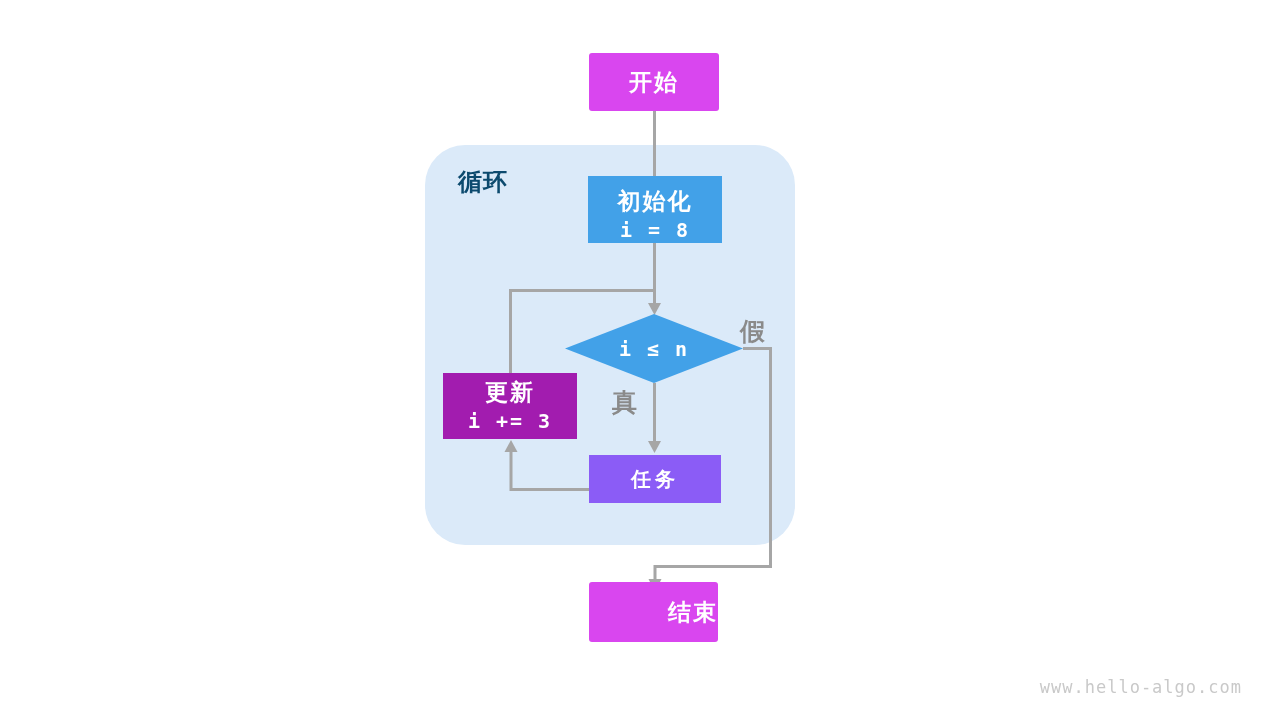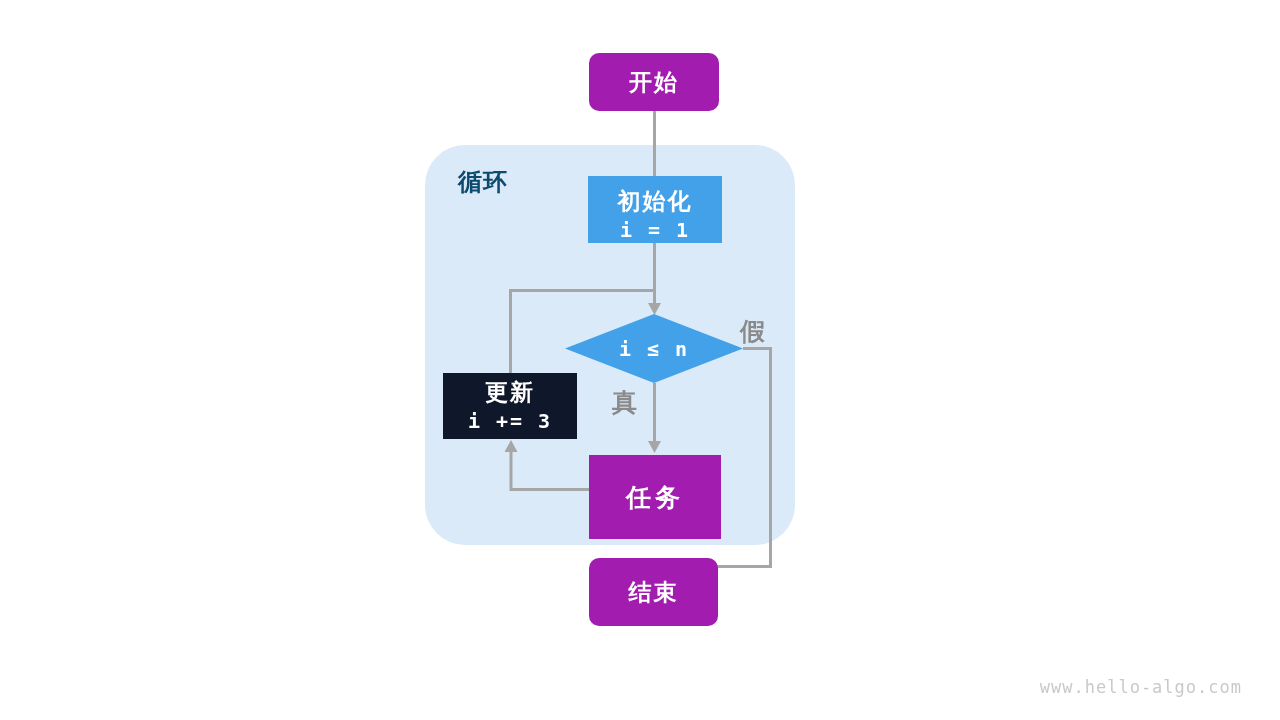--- a/index.html
+++ b/index.html
@@ -44,31 +44,31 @@
   .node .zh   { font-size: 23px; letter-spacing: 2px; line-height: 1.25; }
   .node .code {
     font-family: "DejaVu Sans Mono", monospace;
     font-size: 20px;
     letter-spacing: 2px;
     line-height: 1.25;
     margin-top: 2px;
     font-weight: 700;
   }
   .terminal {
-    background: #a21caf;
-    border-radius: 10px;
+    background: #d946ef;
+    border-radius: 3px;
     font-size: 26px;
     letter-spacing: 4px;
   }
   #node-start  { left: 589px; top: 53px;  width: 130px; height: 58px; }
-  #node-end    { left: 589px; top: 558px; width: 129px; height: 68px; }
+  #node-end    { left: 589px; top: 582px; width: 129px; height: 60px; align-items: flex-end; }
   #node-init   { left: 588px; top: 176px; width: 134px; height: 67px; background: #42A1E8; justify-content: flex-end; }
-  #node-update { left: 443px; top: 373px; width: 134px; height: 66px; background: #0f172a; }
-  #node-task   { left: 589px; top: 455px; width: 132px; height: 84px; background: #a21caf;
-                 font-size: 25px; letter-spacing: 4px; }
+  #node-update { left: 443px; top: 373px; width: 134px; height: 66px; background: #a21caf; }
+  #node-task   { left: 589px; top: 455px; width: 132px; height: 48px; background: #8b5cf6;
+                 font-size: 20px; letter-spacing: 4px; }
   #node-condition {
     left: 565px; top: 314px;
     width: 178px; height: 69px;
     background: #42A1E8;
     clip-path: polygon(50% 0, 100% 50%, 50% 100%, 0 50%);
     font-family: "DejaVu Sans Mono", monospace;
     font-size: 20px;
     letter-spacing: 2px;
   }
   .branch-label {
@@ -112,21 +112,21 @@
       <polygon points="504.5,452 517.5,452 511,440"></polygon>
     </g>
   </svg>
 
   <div class="node terminal" id="node-start">
     <span class="zh">开始</span>
   </div>
 
   <div class="node" id="node-init">
     <span class="zh">初始化</span>
-    <span class="code">i = 1</span>
+    <span class="code">i = 8</span>
   </div>
 
   <div class="node" id="node-condition">
     <span>i ≤ n</span>
   </div>
 
   <div class="node" id="node-update">
     <span class="zh">更新</span>
     <span class="code">i += 3</span>
   </div>

